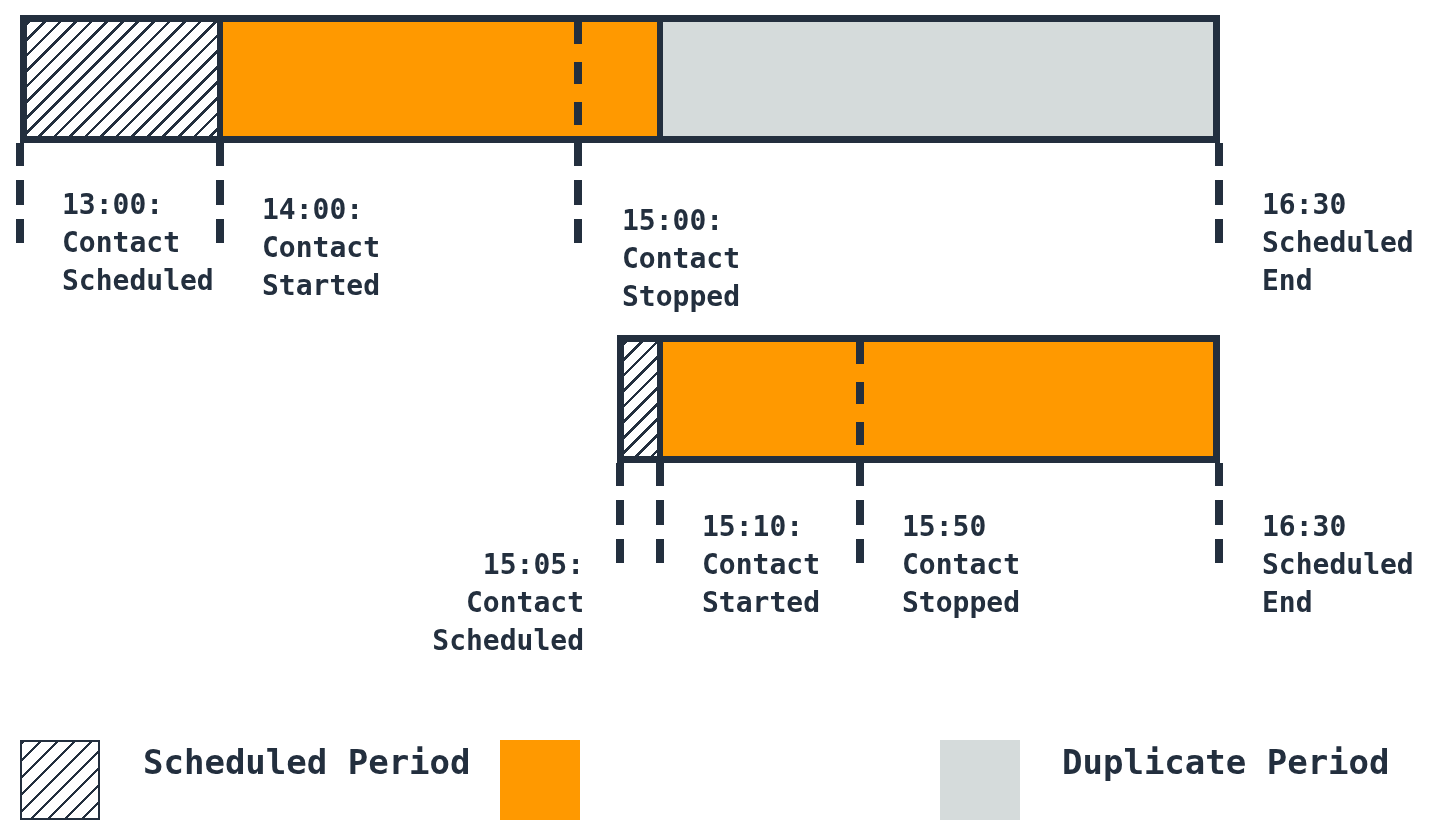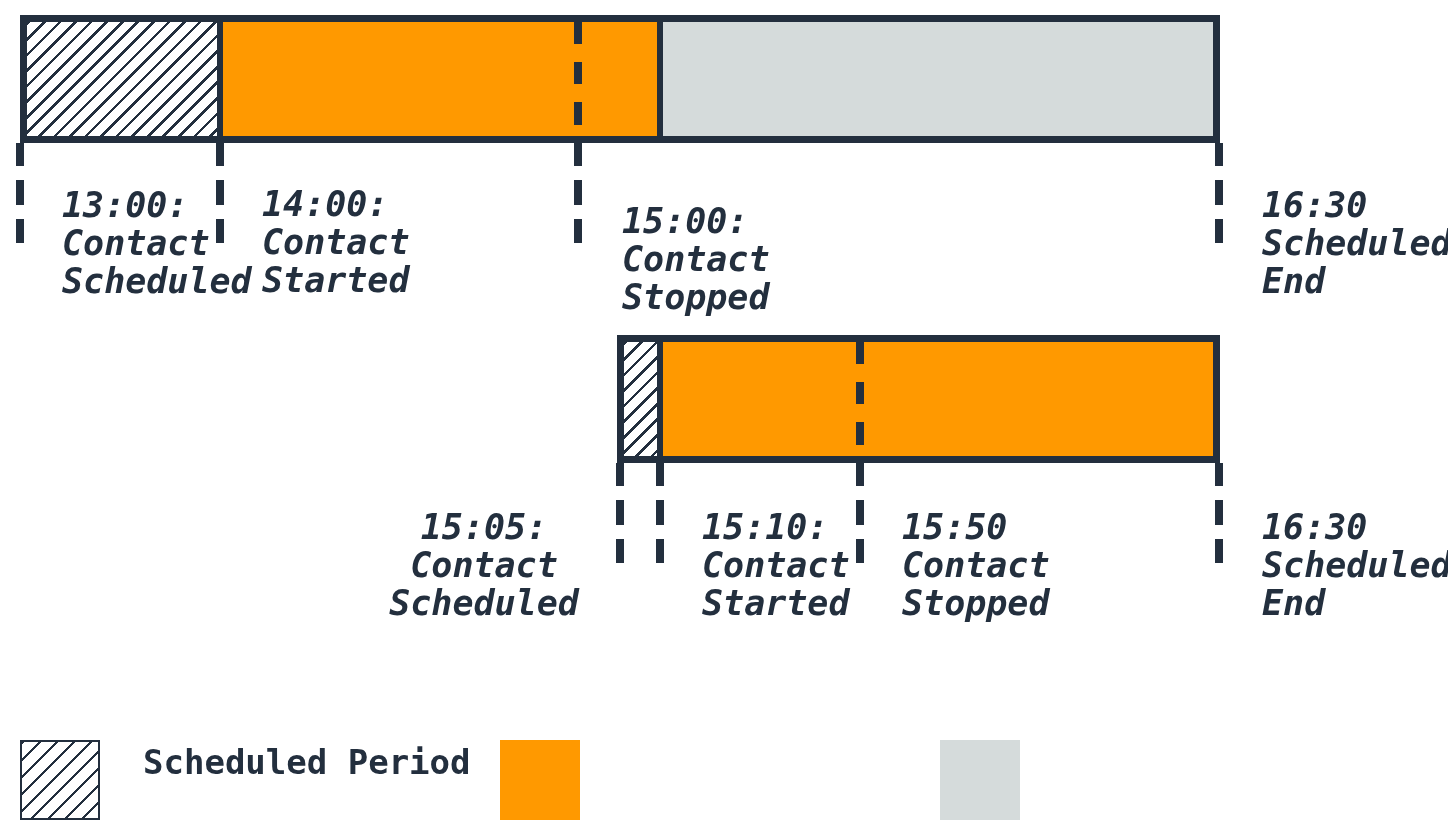--- a/index.html
+++ b/index.html
@@ -34,23 +34,23 @@
   }
   
   .tick{
     position:absolute;width:8px;height:100px;
     background-image:linear-gradient(to bottom,
       #232f3e 0px,#232f3e 23px,transparent 23px,transparent 37px,
       #232f3e 37px,#232f3e 62px,transparent 62px,transparent 76px,
       #232f3e 76px,#232f3e 100px);
   }
   
-  .evlabel{position:absolute;font-size:35px;line-height:38px;font-style:italic;}
+  .evlabel{position:absolute;font-size:28px;line-height:38px;}
   .evlabel .ln{display:block;}
-  .align-right{text-align:center;}
+  .align-right{text-align:right;margin-top:38px;}
   
   .swatch{position:absolute;top:740px;width:80px;height:80px;box-sizing:border-box;}
   .swatch-hatch{
     border:2px solid #232f3e;background-color:#ffffff;
     background-image:repeating-linear-gradient(135deg,
       #232f3e 0px,#232f3e 2px,transparent 2px,transparent 12px);
   }
   .swatch-orange{background:#ff9900;}
   .swatch-gray{background:#d5dbdb;}
   .legend-label{position:absolute;top:747px;font-size:34px;line-height:30px;white-space:nowrap;}
@@ -72,21 +72,21 @@
   <div class="tick" style="left:16px;top:143px"></div>
   <div class="tick" style="left:216px;top:143px"></div>
   <div class="tick" style="left:574px;top:143px"></div>
   <div class="tick" style="left:1215px;top:143px"></div>
 
   <div class="evlabel" style="left:62px;top:186px">
     <span class="ln">13:00:</span>
     <span class="ln">Contact</span>
     <span class="ln">Scheduled</span>
   </div>
-  <div class="evlabel" style="left:262px;top:185px">
+  <div class="evlabel" style="left:262px;top:191px">
     <span class="ln">14:00:</span>
     <span class="ln">Contact</span>
     <span class="ln">Started</span>
   </div>
   <div class="evlabel" style="left:622px;top:202px">
     <span class="ln">15:00:</span>
     <span class="ln">Contact</span>
     <span class="ln">Stopped</span>
   </div>
   <div class="evlabel" style="left:1262px;top:186px">
@@ -127,14 +127,15 @@
     <span class="ln">Scheduled</span>
     <span class="ln">End</span>
   </div>
 
   <div class="swatch swatch-hatch" style="left:20px"></div>
   <div class="legend-label" style="left:143px">Scheduled Period</div>
 
   <div class="swatch swatch-orange" style="left:500px"></div>
 
   <div class="swatch swatch-gray" style="left:940px"></div>
+  <div class="legend-label" style="left:1062px">Duplicate Period</div>
 
 </div>
 
 </body></html>

